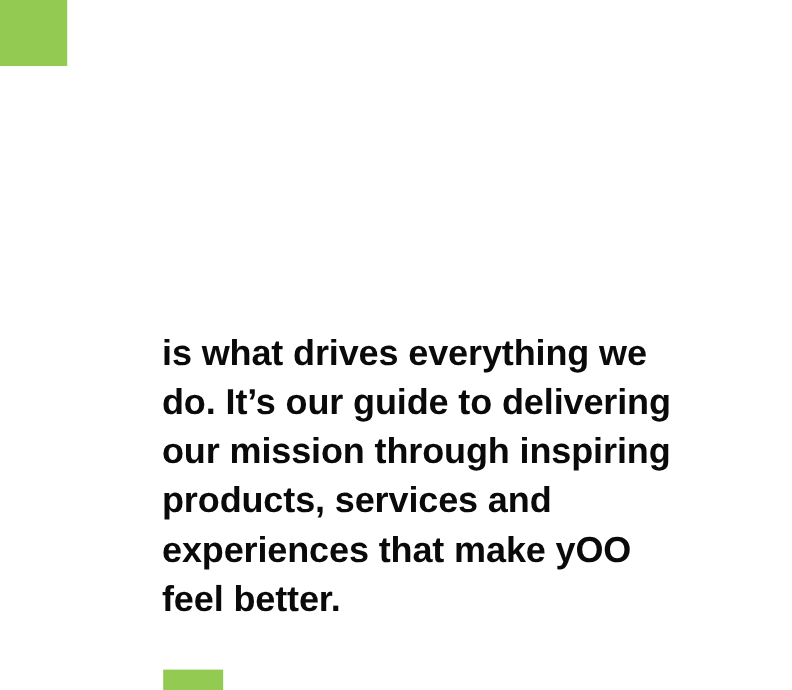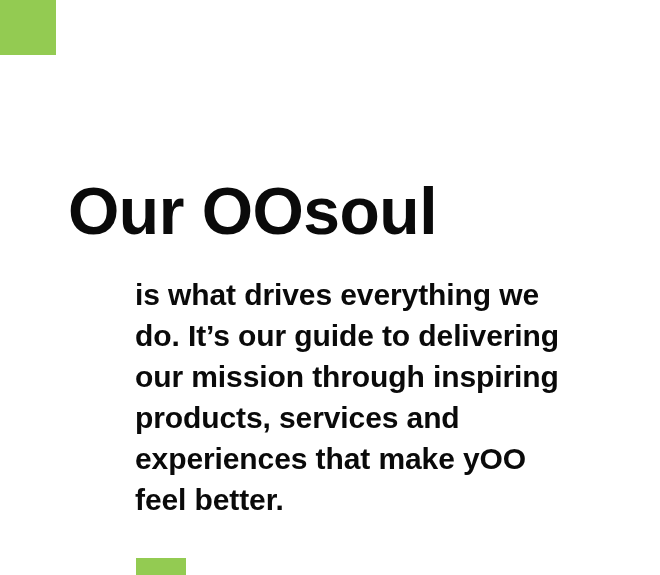--- a/index.html
+++ b/index.html
@@ -77,21 +77,20 @@
     white-space: nowrap;
   }
 </style>
 </head>
 <body>
 
 <div id="page-root">
 
   <div class="accent-square-top"></div>
 
-  <h1 class="heading">Our OOsoul</h1>
 
   <div class="body-copy">
     <span class="body-line">is what drives everything we</span>
     <span class="body-line">do. It’s our guide to delivering</span>
     <span class="body-line">our mission through inspiring</span>
     <span class="body-line">products, services and</span>
     <span class="body-line">experiences that make yOO</span>
     <span class="body-line">feel better.</span>
   </div>
 

